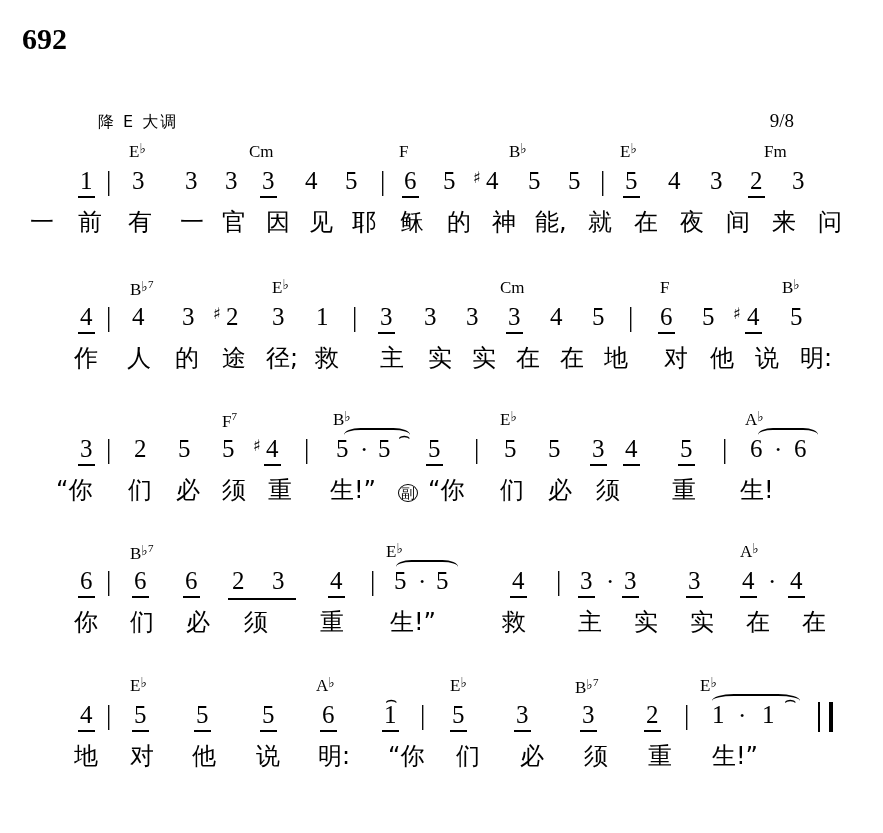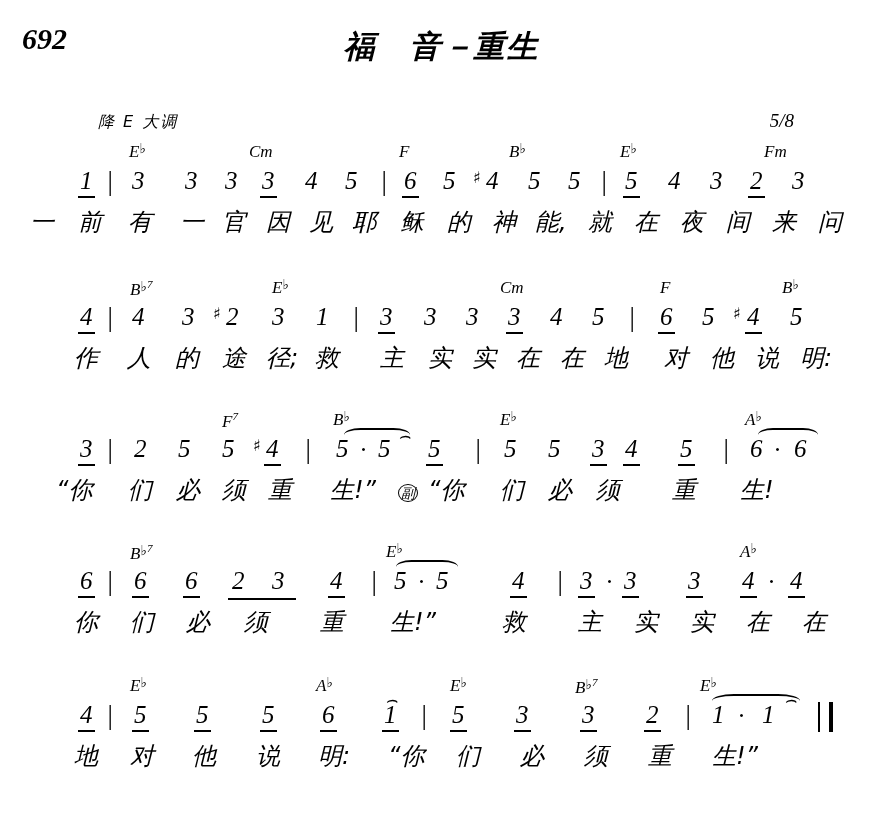--- a/index.html
+++ b/index.html
@@ -12,21 +12,20 @@
     height: 833px;
     font-family: "Liberation Serif", serif;
     color: #000000;
     position: relative;
     overflow: hidden;
   }
   .page {
     position: relative;
     width: 862px;
     height: 833px;
-    font-style: italic;
   }
   
   .hymn-number {
     position: absolute;
     left: 22px;
     top: 22px;
     font-family: "Liberation Serif", serif;
     font-weight: bold;
     font-size: 30px;
     letter-spacing: 0px;
@@ -184,26 +183,23 @@
     line-height: 1;
   }
 </style>
 </head>
 <body>
 
 <div class="page">
 
   <div class="hymn-number">692</div>
 
-  <div class="title">
-    <span>福　音</span><span class="dash">－</span><span>重生</span>
-  </div>
 
   <div class="key-sig">降 E 大调</div>
-  <div class="time-sig">5/8</div>
+  <div class="time-sig">9/8</div>
 
   <div class="system" style="top:150px;">
     <div class="note-row">
       <div class="chord" style="left:129px;">E<span class="flatsym">♭</span></div>
       <div class="chord" style="left:249px;">Cm</div>
       <div class="chord" style="left:399px;">F</div>
       <div class="chord" style="left:509px;">B<span class="flatsym">♭</span></div>
       <div class="chord" style="left:620px;">E<span class="flatsym">♭</span></div>
       <div class="chord" style="left:764px;">Fm</div>
 

